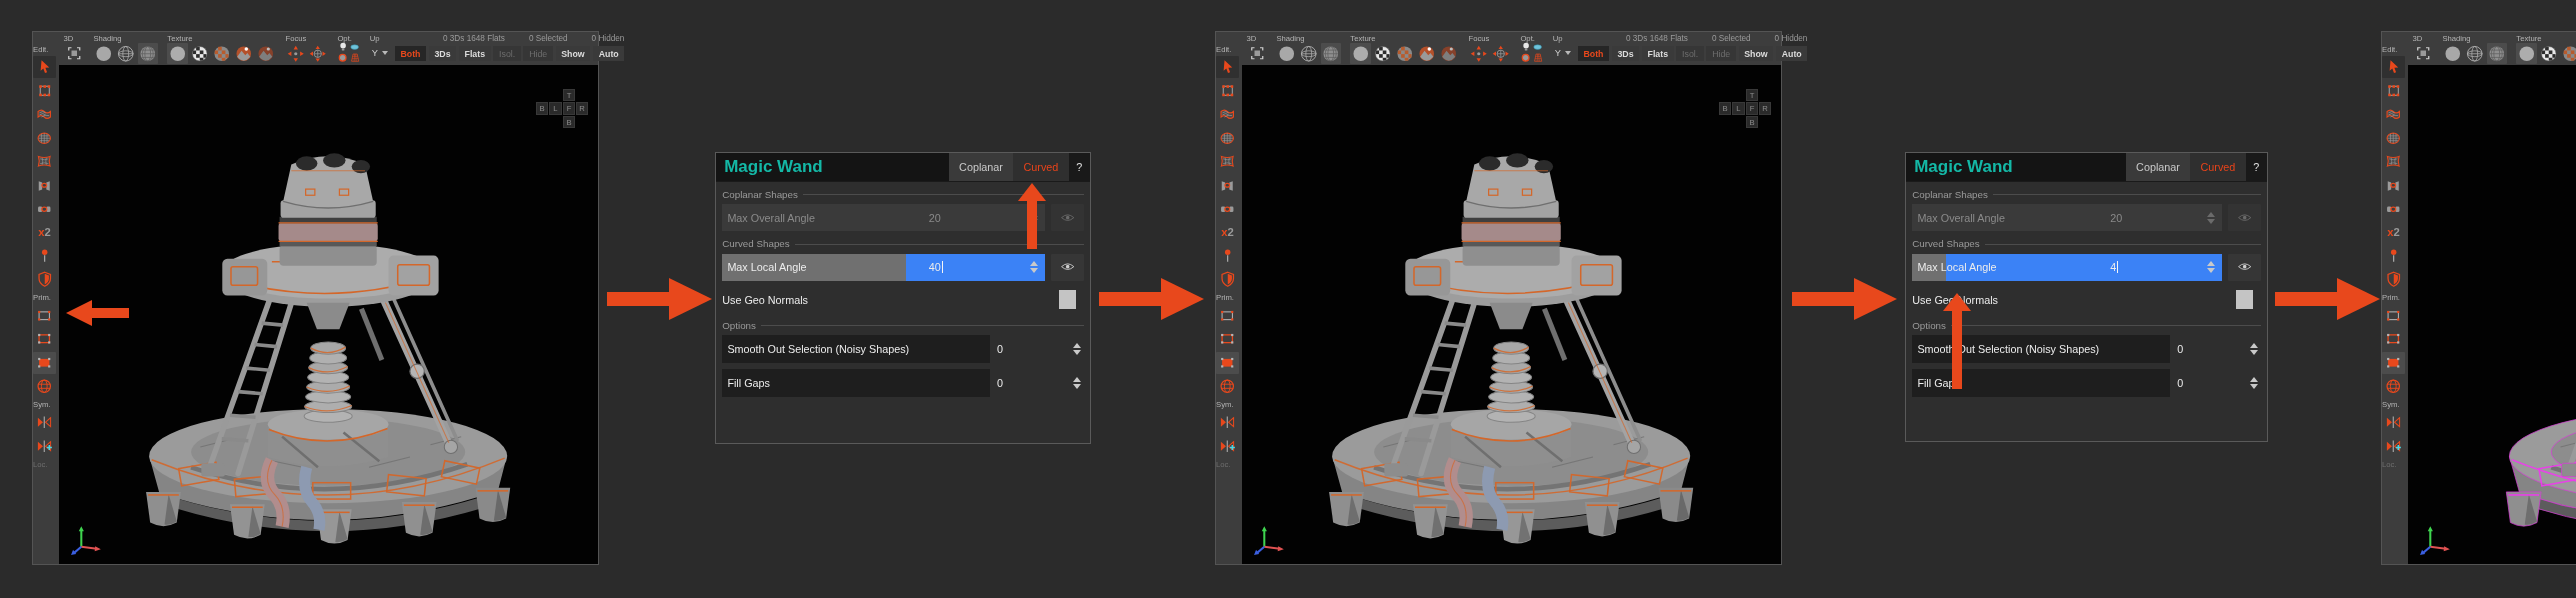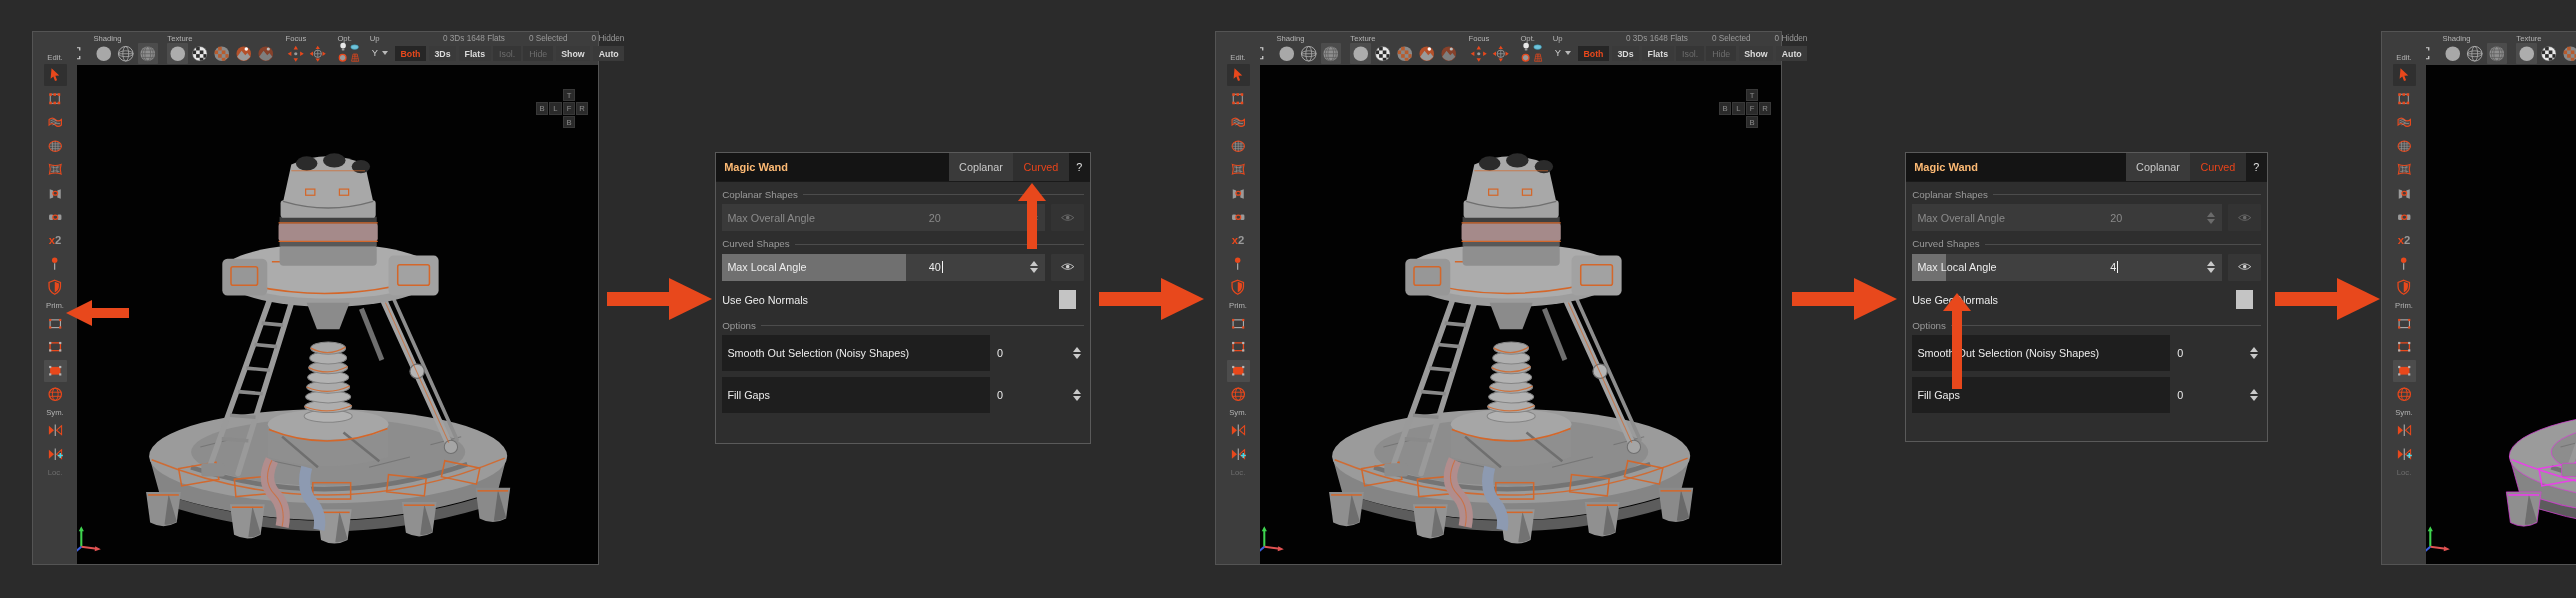--- a/index.html
+++ b/index.html
@@ -11,22 +11,22 @@
     --txt:#d9d9d9;
     --dim:#8f8f8f;
   }
   *{box-sizing:border-box;margin:0;padding:0}
   body{font-family:"Liberation Sans", sans-serif;background:#1a1a1a}
   .canvas{position:relative;width:2998px;height:598px;background:var(--bg);overflow:hidden}
 
   
   .vp{position:absolute;background:var(--tb);border:0.5px solid #545454;--seam:#d4672a}
   .vp.sel{--seam:#ee3bee}
-  .vp-left{position:absolute;left:0;top:0;bottom:0;width:44px;background:var(--tb);
-           display:flex;flex-direction:column;align-items:center;padding-top:19px;z-index:3}
+  .vp-left{position:absolute;left:0;top:0;bottom:0;width:26px;background:var(--tb);
+           display:flex;flex-direction:column;align-items:flex-start;padding-top:11px;z-index:3}
   .vp-toolbar{position:absolute;left:26px;right:12px;top:0;height:33px;background:var(--tb);
               display:flex;align-items:stretch;z-index:2}
   .vp-view{position:absolute;left:26px;right:0;top:33px;bottom:0;background:var(--vpblack);overflow:hidden}
 
   .tb-group{display:flex;flex-direction:column;padding:1.5px 4.6px 1px 4.6px}
   .tb-label{font-size:7.7px;color:#b4b4b4;height:9.3px;line-height:9.3px}
   .tb-icons{display:flex;align-items:center;gap:1.5px;height:21.6px}
   .tile{width:20.6px;height:20.6px;display:flex;align-items:center;justify-content:center;border-radius:1px}
   .tile.on{background:#4c4c4c}
   .mini-grid{display:grid;grid-template-columns:11.3px 11.3px;grid-auto-rows:10.3px;gap:0.5px;align-items:center;justify-items:center}
@@ -68,52 +68,52 @@
   .annot-left{position:absolute;display:flex;align-items:center;z-index:8}
   .al-head{width:0;height:0;border-top:13px solid transparent;border-bottom:13px solid transparent;border-right:26px solid var(--o)}
   .al-shaft{width:37px;height:10.3px;background:var(--o)}
   .up-arrow{position:absolute;display:flex;flex-direction:column;align-items:center;z-index:9}
   .ua-head{width:0;height:0;border-left:14.4px solid transparent;border-right:14.4px solid transparent;border-bottom:18.5px solid var(--o)}
   .ua-shaft{width:10.3px;background:var(--o);flex:1}
 
   
   .mw{position:absolute;background:var(--dlg);border:0.5px solid #5a5a5a;z-index:5}
   .mw-title{height:29px;display:flex;align-items:stretch;border-bottom:0.5px solid #1a1a1a}
-  .mw-name{flex:1;background:#141414;color:#fdba74;font-weight:bold;font-size:11px;
+  .mw-name{flex:1;background:#141414;color:#14b8a6;font-weight:bold;font-size:17px;
            display:flex;align-items:center;padding-left:8.2px}
   .mw-tab{display:flex;align-items:center;padding:0 10.3px;font-size:10.8px;color:#c9c9c9;background:#3a3a3a}
   .mw-tab.curved{background:#2f2f2f;color:#e8431a}
   .mw-tab.help{background:#191919;color:#e0e0e0;padding:0 7.7px}
   .mw-sec{display:flex;align-items:center;margin:7.2px 6.2px 4.1px 6.2px;color:#9a9a9a;font-size:9.8px}
   .mw-sec .rule{flex:1;height:0.5px;background:#4c4c4c;margin-left:5.2px}
   .mw-line{position:relative;height:27px;margin:0 6.2px 6.2px 6.2px}
   .mw-row{position:absolute;left:0;top:0;bottom:0;right:39px}
   .mw-row.disabled{background:#3a3a3a}
-  .mw-row.slider{background:#404040}
+  .mw-row.slider{background:#3b82f6}
   .mw-fill{position:absolute;left:0;top:0;bottom:0;background:#707070}
   .mw-lab{position:absolute;left:5.2px;top:0;bottom:0;display:flex;align-items:center;
           font-size:10.8px;color:#ececec;white-space:nowrap}
   .mw-row.disabled .mw-lab{color:#8a8a8a}
   .mw-val{position:absolute;left:64%;top:0;bottom:0;display:flex;align-items:center;font-size:10.8px;color:#ececec}
   .mw-row.disabled .mw-val{color:#8a8a8a}
   .caret::after{content:"";display:inline-block;width:1px;height:12.4px;background:#f5f5f5;margin-left:1px;vertical-align:middle}
   .spin{position:absolute;right:7.2px;top:0;bottom:0;display:flex;flex-direction:column;justify-content:center;gap:2.1px}
   .sp-up{width:0;height:0;border-left:4.1px solid transparent;border-right:4.1px solid transparent;border-bottom:5.2px solid #c9c9c9}
   .sp-dn{width:0;height:0;border-left:4.1px solid transparent;border-right:4.1px solid transparent;border-top:5.2px solid #c9c9c9}
   .spin.dim .sp-up{border-bottom-color:#6b6b6b}
   .spin.dim .sp-dn{border-top-color:#6b6b6b}
   .mw-eye{position:absolute;right:0;top:0;bottom:0;width:33px;background:#363636;
           display:flex;align-items:center;justify-content:center;border-radius:1px}
   .mw-eye.dim{background:#333}
   .mw-check{position:absolute;right:8.2px;top:3.1px;width:16.5px;height:19.6px;background:#c4c4c4}
   .mw-geo{position:relative;height:26px;margin:2.1px 6.2px 3.1px 6.2px}
   .mw-geo .mw-lab{left:0}
   .opt-box{position:absolute;left:0;top:0;bottom:0;width:74%;background:#1e1e1e}
   .opt-val{position:absolute;left:76%;top:0;bottom:0;display:flex;align-items:center;font-size:10.8px;color:#ececec}
-  .mw-line.opt{height:36px}
+  .mw-line.opt{height:28px}
 </style>
 </head>
 <body>
 
 <div class="canvas">
 
   <div class="vp" id="vpA" style="left:32px;top:31px;width:567px;height:534px">
   <div class="vp-left">
     <div class="lt-label">Edit.</div>
     <div class="ltile pressed">

